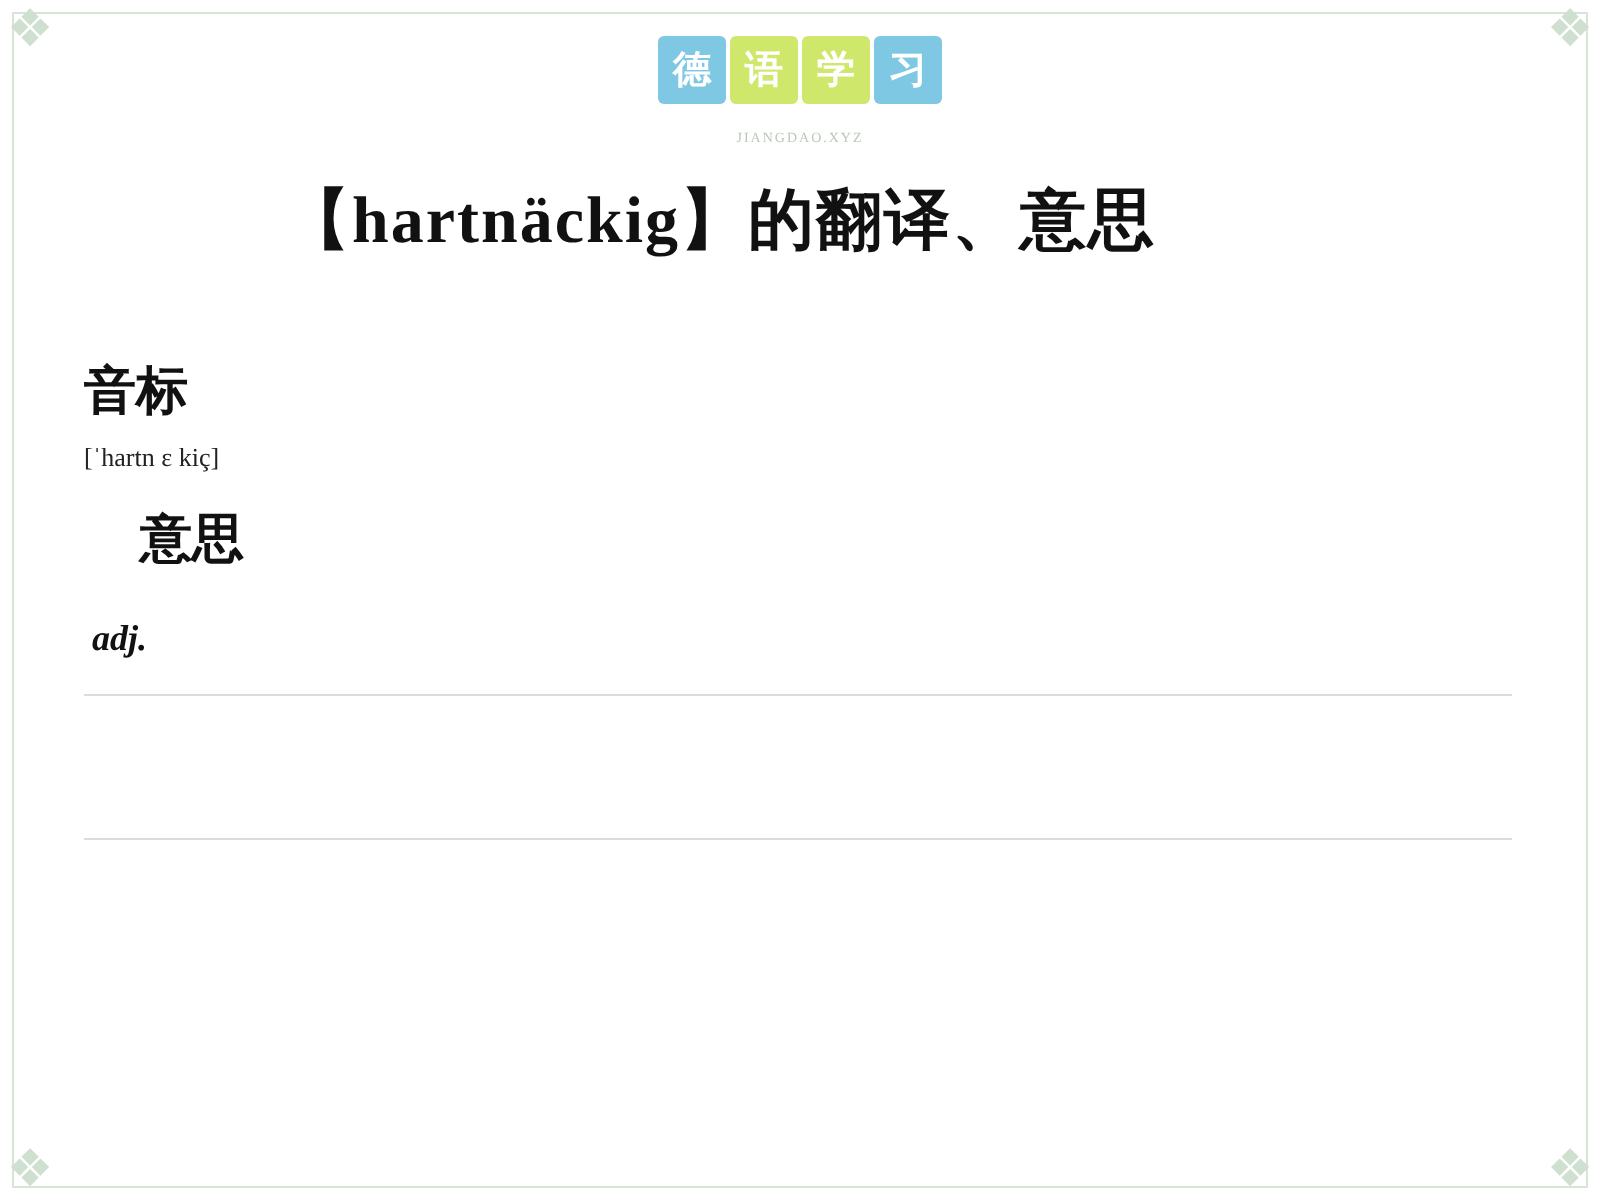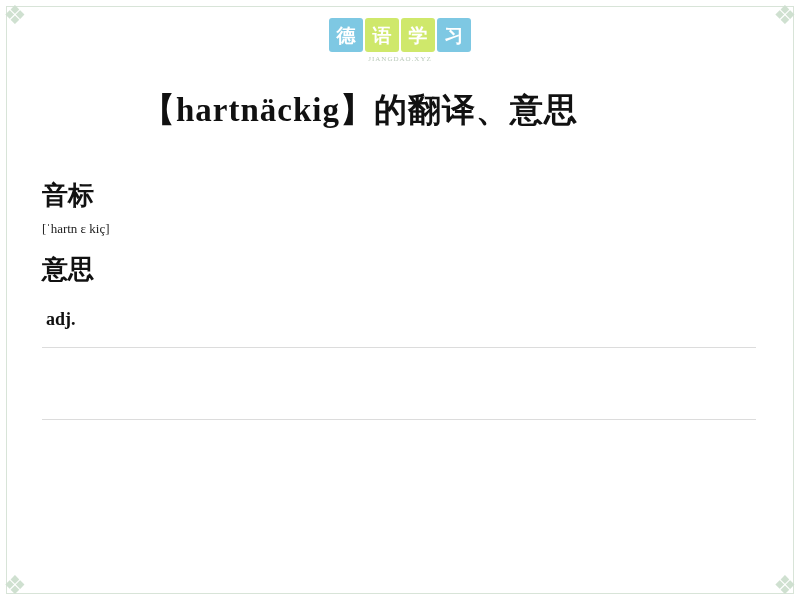--- a/index.html
+++ b/index.html
@@ -76,21 +76,21 @@
     width: 34px;
     height: 34px;
     line-height: 34px;
     text-align: center;
     font-family: "DejaVu Sans", sans-serif;
     font-size: 19px;
     color: #ffffff;
     font-weight: bold;
   }
   .logo-caption {
-    margin-top: 3px;
+    margin-top: 13px;
     font-family: "Liberation Serif", serif;
     font-size: 7px;
     letter-spacing: 1px;
     color: #b9c9b9;
   }
 
   
   .title {
     position: absolute;
     left: 0;
@@ -107,39 +107,40 @@
   
   .section-heading {
     position: absolute;
     left: 42px;
     font-size: 26px;
     font-weight: bold;
     font-family: "Liberation Sans", sans-serif;
     color: #111111;
   }
   #h-phonetic { top: 178px; }
-  #h-meaning  { top: 252px; }
+  #h-meaning  { top: 252px; margin-left: 28px; }
 
   .phonetic {
     position: absolute;
     left: 42px;
     top: 221px;
     font-size: 13px;
     font-family: "Liberation Serif", serif;
     color: #222222;
   }
 
   .pos {
     position: absolute;
     left: 46px;
     top: 309px;
     font-size: 18px;
     font-weight: bold;
     font-family: "Liberation Serif", serif;
     color: #111111;
+    font-style: italic;
   }
 
   .rule {
     position: absolute;
     left: 42px;
     width: 714px;
     height: 0;
     border-top: 1px solid #dcdcdc;
   }
   #rule-1 { top: 347px; }

